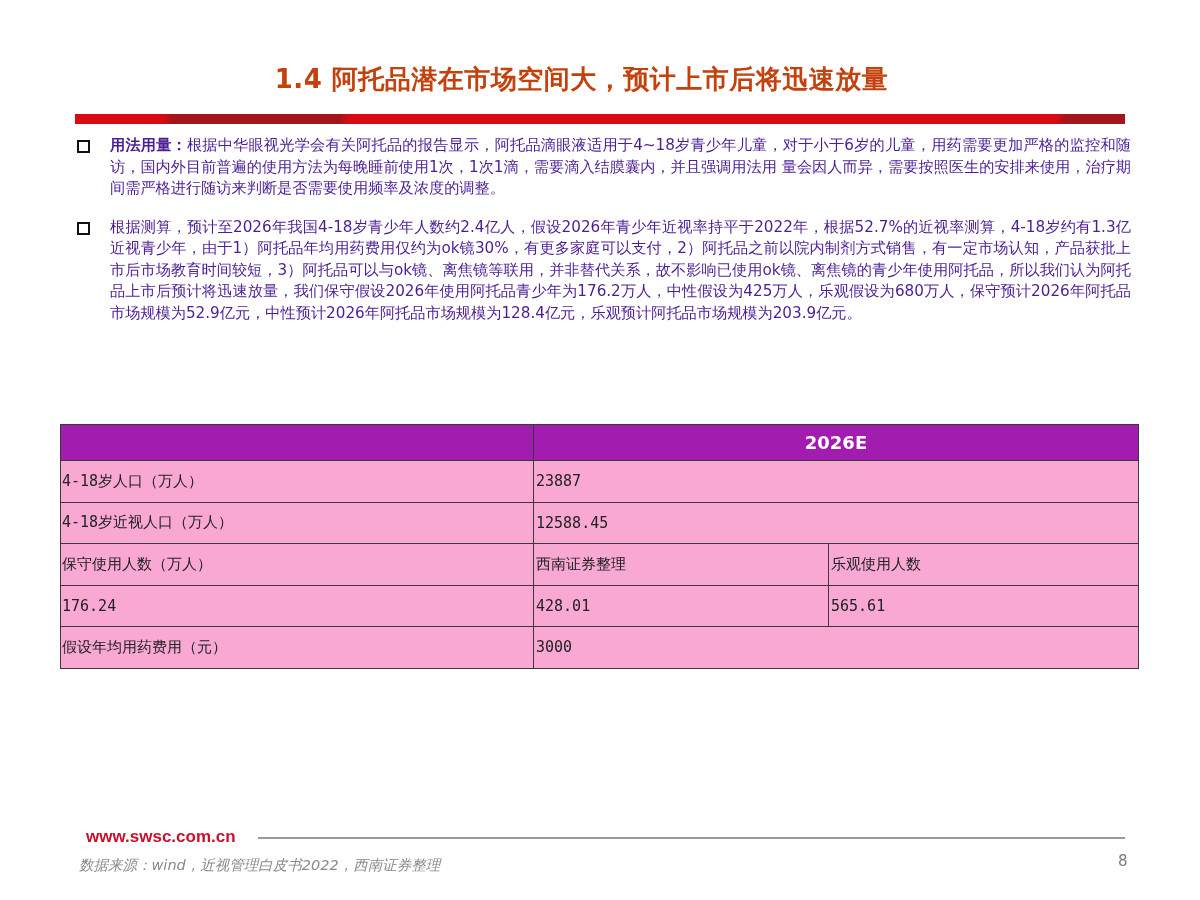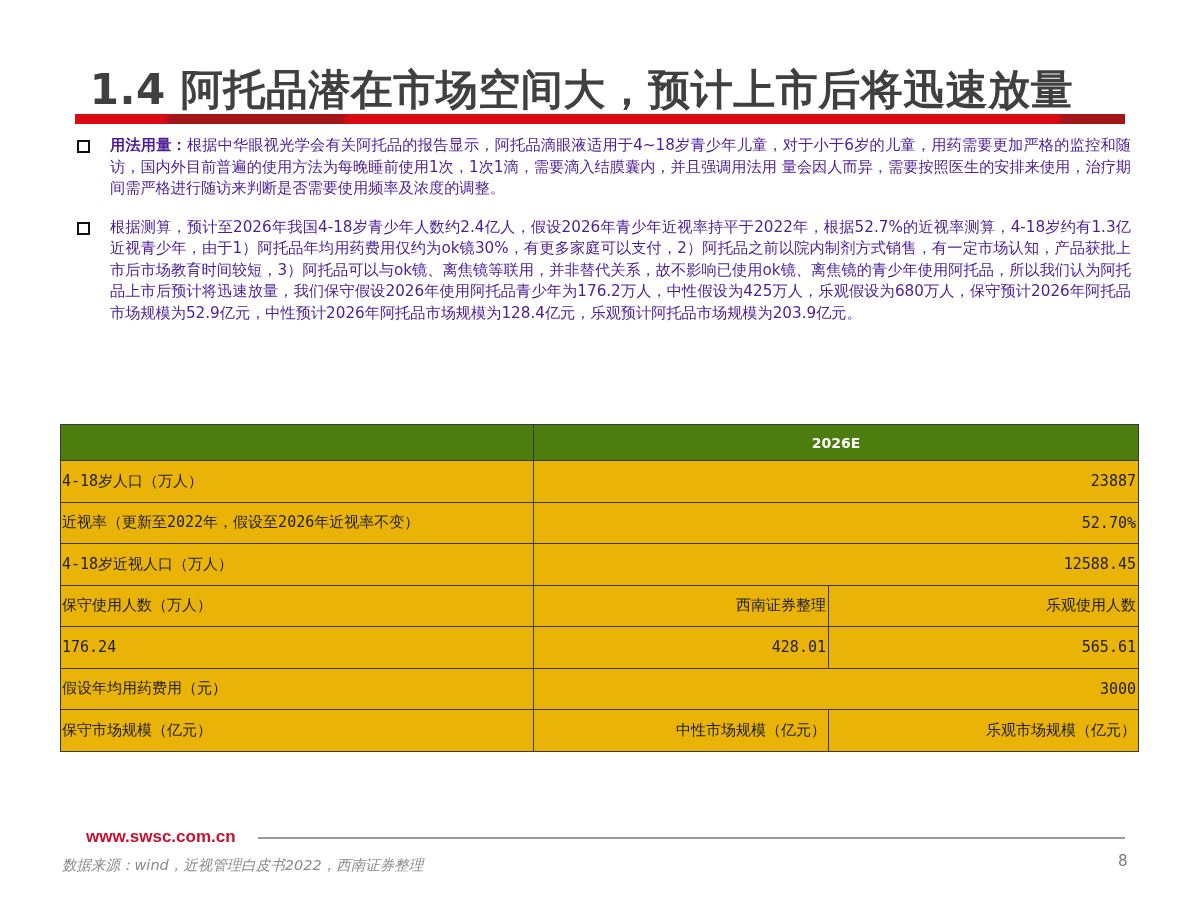--- a/index.html
+++ b/index.html
@@ -3,21 +3,21 @@
 <meta charset="utf-8">
 <style>
   html, body { margin: 0; padding: 0; }
   body {
     width: 1200px; height: 900px; background: #ffffff; position: relative; overflow: hidden;
     font-family: "DejaVu Sans", "Liberation Sans", sans-serif; color: #1a1a1a;
   }
   .title {
     position: absolute; left: 0; top: 62px; width: 1163px; text-align: center;
     font-family: "DejaVu Sans", "Liberation Sans", sans-serif;
-    font-weight: bold; font-size: 42px; letter-spacing: 0.5px; color: #404040;
+    font-weight: bold; font-size: 26px; letter-spacing: 0.5px; color: #c2410c;
   }
   .title-bar {
     position: absolute; left: 75px; top: 114px; width: 1050px; height: 10px;
     background: linear-gradient(100deg,
       #d90a14 0px, #d90a14 88px, #a31518 96px, #a31518 262px, #d90a14 270px,
       #d90a14 968px, #a31518 976px, #a31518 1050px);
   }
   .bullets { position: absolute; left: 76px; top: 135px; width: 1055px; }
   .bullet { position: relative; padding-left: 34px; font-size: 15.2px; line-height: 21.5px; color: #4c1d95; text-align: justify; }
   .bullet + .bullet { margin-top: 17px; }
@@ -28,38 +28,38 @@
   .bullet b { font-weight: bold; }
 
   .tbl {
     position: absolute; left: 60px; top: 424px; width: 1078px;
     border-collapse: collapse; table-layout: fixed;
     font-family: "DejaVu Sans Mono", "Liberation Mono", monospace;
     font-size: 15px; color: #222;
   }
   .tbl td, .tbl th {
     border: 1.5px solid #3a3a3a; height: 41.5px; padding: 0 2px; box-sizing: border-box;
-    background: #eab308; vertical-align: middle;
+    background: #f9a8d4; vertical-align: middle;
   }
   .tbl th {
-    background: #4d7c0f; color: #fff; height: 36px; font-size: 14px; font-weight: bold;
+    background: #a21caf; color: #fff; height: 36px; font-size: 18px; font-weight: bold;
     font-family: "DejaVu Sans", "Liberation Sans", sans-serif; text-align: center;
   }
   .tbl td.l { text-align: left; padding-left: 1px; }
-  .tbl td.c { text-align: right; }
+  .tbl td.c { text-align: left; }
 
   .footer-url {
     position: absolute; left: 86px; top: 827px; font-size: 17px; color: #c8102e;
     font-family: "Liberation Sans", "DejaVu Sans", sans-serif; font-weight: bold;
   }
   .footer-line {
     position: absolute; left: 258px; top: 837px; width: 867px; height: 1.5px; background: #9a9a9a;
   }
   .source {
-    position: absolute; left: 62px; top: 856px; font-size: 14.5px; color: #8a8a8a; font-style: italic;
+    position: absolute; left: 79px; top: 856px; font-size: 14.5px; color: #8a8a8a; font-style: italic;
   }
   .page-num {
     position: absolute; left: 1118px; top: 852px; font-size: 15px; color: #7a7a7a;
   }
 </style>
 </head>
 <body>
 
 <div class="title">1.4 阿托品潜在市场空间大，预计上市后将迅速放量</div>
 <div class="title-bar"></div>
@@ -84,45 +84,36 @@
   <tbody>
       <tr>
     <th></th>
     <th colspan="2">2026E</th>
   </tr>
   <tr>
     <td class="l">4-18岁人口（万人）</td>
     <td class="c" colspan="2">23887</td>
   </tr>
   <tr>
-    <td class="l">近视率（更新至2022年，假设至2026年近视率不变）</td>
-    <td class="c" colspan="2">52.70%</td>
-  </tr>
-  <tr>
     <td class="l">4-18岁近视人口（万人）</td>
     <td class="c" colspan="2">12588.45</td>
   </tr>
   <tr>
     <td class="l">保守使用人数（万人）</td>
     <td class="c">西南证券整理</td>
     <td class="c">乐观使用人数</td>
   </tr>
   <tr>
     <td class="l">176.24</td>
     <td class="c">428.01</td>
     <td class="c">565.61</td>
   </tr>
   <tr>
     <td class="l">假设年均用药费用（元）</td>
     <td class="c" colspan="2">3000</td>
   </tr>
-  <tr>
-    <td class="l">保守市场规模（亿元）</td>
-    <td class="c">中性市场规模（亿元）</td>
-    <td class="c">乐观市场规模（亿元）</td>
-  </tr>
 </tbody>
   </table>
 
 <div class="footer-url">www.swsc.com.cn</div>
 <div class="footer-line"></div>
 <div class="source">数据来源：wind，近视管理白皮书2022，西南证券整理</div>
 <div class="page-num">8</div>
 
 </body></html>

